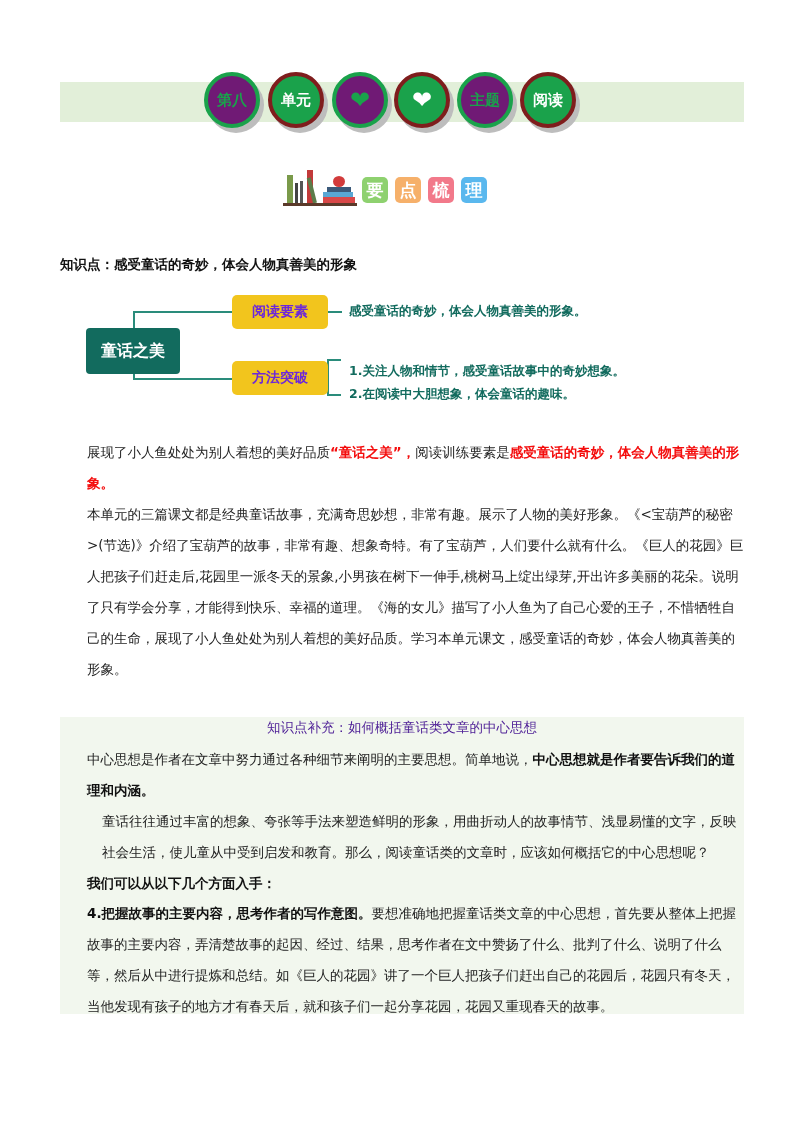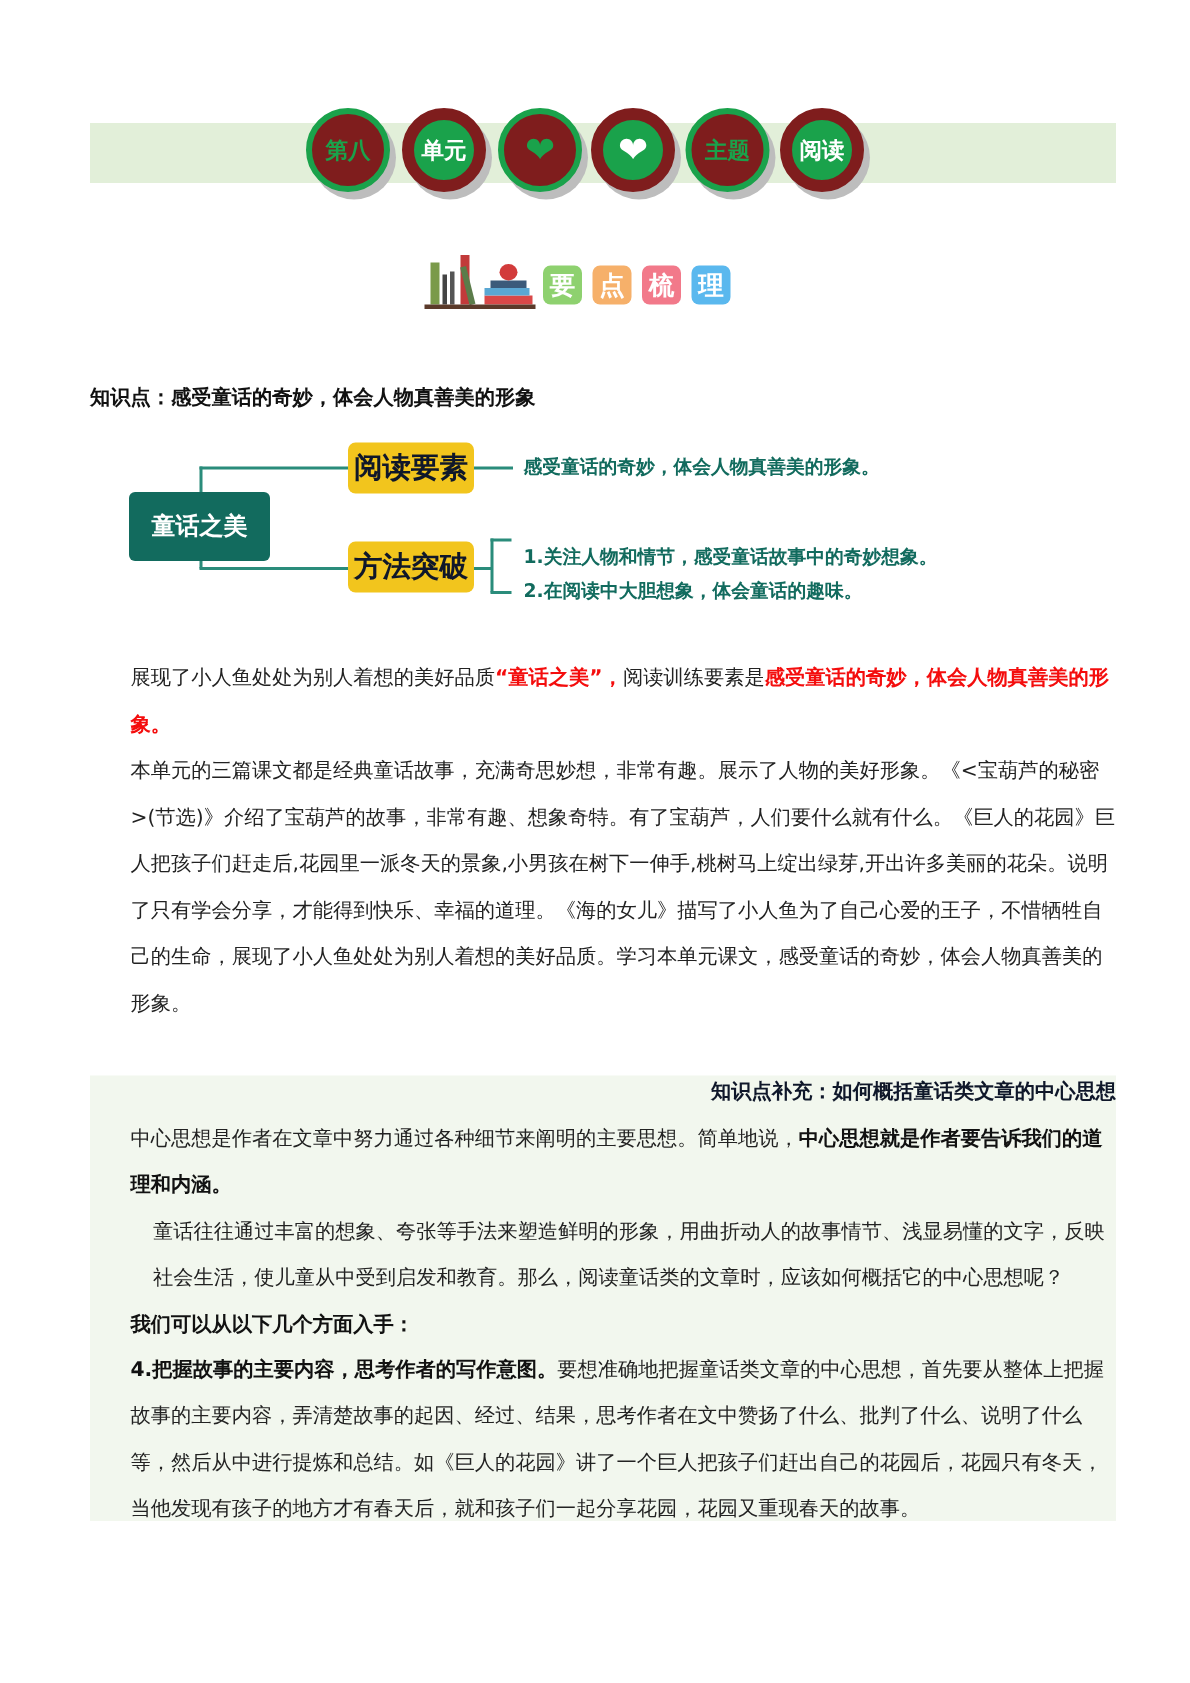--- a/index.html
+++ b/index.html
@@ -4,52 +4,52 @@
 <style>
   * { box-sizing: border-box; margin: 0; padding: 0; }
   html, body { width: 793px; height: 1122px; background: #ffffff; }
   body { position: relative; font-family: "DejaVu Sans", "Liberation Sans", sans-serif; color: #222; overflow: hidden; }
 
   
   .band { position: absolute; left: 60px; top: 82px; width: 684px; height: 40px; background: #e2efd9; }
   .circle { position: absolute; top: 72px; width: 56px; height: 56px; border-radius: 50%;
             display: flex; align-items: center; justify-content: center;
             font-size: 15px; font-weight: bold; box-shadow: 4px 5px 0 #bdbdbd; }
-  .circle.outline { background: #7f1d1d; border: 4px solid #1aa24b; color: #1aa24b; justify-content: center; }
-  .circle.filled  { background: #1aa24b; border: 8px solid #7f1d1d; color: #fff; }
+  .circle.outline { background: #701a75; border: 4px solid #1aa24b; color: #1aa24b; justify-content: center; }
+  .circle.filled  { background: #1aa24b; border: 4px solid #7f1d1d; color: #fff; }
   .circle .heart { font-size: 24px; line-height: 1; }
 
   
   .title-wrap { position: absolute; left: 283px; top: 168px; height: 38px; display: flex; align-items: flex-end; }
   .books { position: relative; width: 72px; height: 36px; }
   .books .shelf { position: absolute; left: 0; bottom: 0; width: 74px; height: 3px; background: #5b3a2a; }
   .books .b { position: absolute; bottom: 3px; }
   .tile { width: 26px; height: 26px; border-radius: 5px; color: #fff; font-size: 17px; font-weight: bold;
           display: flex; align-items: center; justify-content: center; margin-left: 7px; margin-bottom: 3px; }
 
   .kp-heading { position: absolute; left: 60px; top: 256px; font-size: 13.5px; font-weight: bold; color: #111; }
 
   
   .mm { position: absolute; left: 0; top: 0; }
   .node-root { position: absolute; left: 86px; top: 328px; width: 94px; height: 46px; background: #126b5e;
                color: #fff; font-size: 16px; font-weight: bold; border-radius: 4px;
                display: flex; align-items: center; justify-content: center; }
-  .node-y { position: absolute; width: 84px; height: 34px; background: #f2c51d; color: #0f172a; border-radius: 5px;
-            font-size: 19px; font-weight: bold; display: flex; align-items: center; justify-content: center; }
+  .node-y { position: absolute; width: 96px; height: 34px; background: #f2c51d; color: #6d28d9; border-radius: 5px;
+            font-size: 14px; font-weight: bold; display: flex; align-items: center; justify-content: center; }
   .mm-line { position: absolute; background: #2a8c7b; }
   .mm-text { position: absolute; font-size: 12.5px; font-weight: bold; color: #126b5e; white-space: nowrap; }
 
   
   .p { position: absolute; left: 60px; width: 684px; font-size: 13.5px; line-height: 31px; color: #222; }
   .indent { padding-left: 27px; }
   .red { color: #f40d0d; font-weight: bold; margin-top: 26px; }
   .b { font-weight: bold; color: #111; }
 
   .green-box { position: absolute; left: 60px; top: 717px; width: 684px; height: 297px; background: #f2f7ee; }
-  .center-title { position: absolute; left: 60px; width: 684px; top: 719px; text-align: right; font-size: 13.5px; font-weight: bold; color: #0f172a; }
+  .center-title { position: absolute; left: 60px; width: 684px; top: 719px; text-align: center; font-size: 13.5px; font-weight: normal; color: #4c1d95; }
 </style>
 </head>
 <body>
 
 <div class="band"></div>
 <div class="circle outline" style="left:204px;">
     <span>第八</span>
   </div>
 <div class="circle filled" style="left:268px;">
     <span>单元</span>

